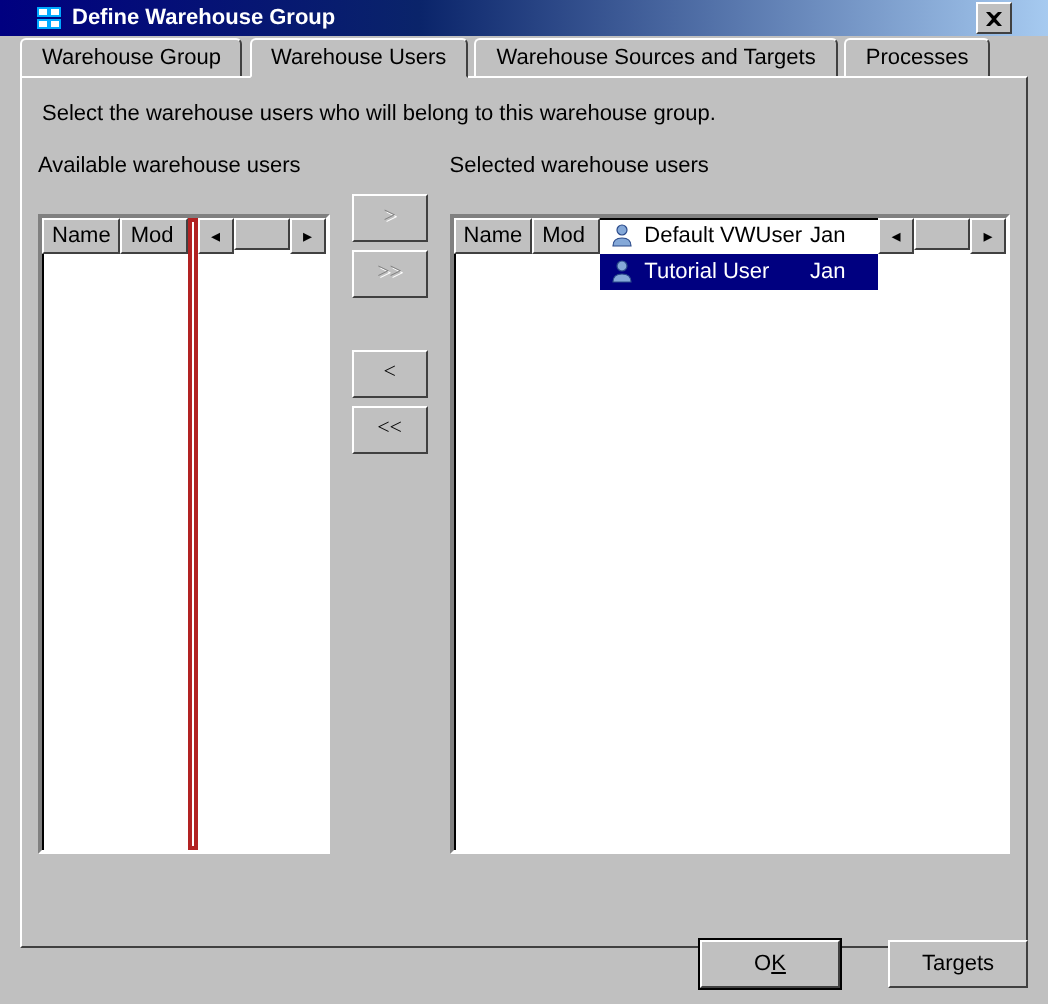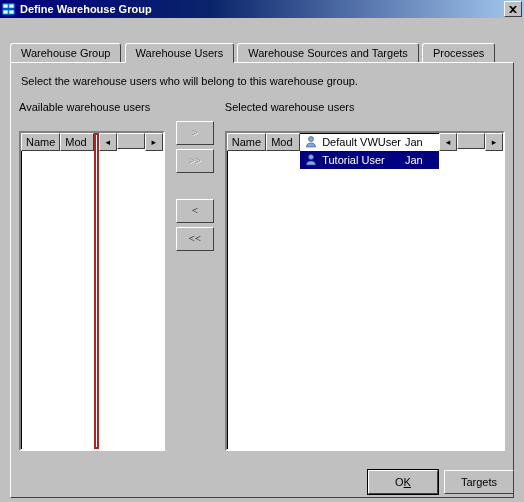--- a/index.html
+++ b/index.html
@@ -1,21 +1,21 @@
 <!DOCTYPE html>
 <html><head>
 <meta charset="utf-8">
 <style>
 html,body{margin:0;padding:0;font-family:Tahoma,Arial,sans-serif;font-size:11px;background:#c0c0c0}
 .window{width:524px;height:502px;background:#c0c0c0;box-sizing:border-box;position:relative}
-.titlebar{height:18px;background:linear-gradient(to right,#000080 0%,#0a246a 40%,#a6caf0 100%);display:flex;align-items:center;padding:0 2px;color:#fff;font-weight:bold}
+.titlebar{height:18px;background:linear-gradient(to right,#000080 0%,#0a246a 40%,#a6caf0 100%);display:flex;align-items:center;padding:0 18px;color:#fff;font-weight:bold}
 .title-icon{width:14px;height:14px;margin-right:4px;display:flex;align-items:center;justify-content:center}
 .title-text{flex:1}
 .close-btn{width:16px;height:14px;background:#c0c0c0;border:1px solid;border-color:#fff #404040 #404040 #fff;display:flex;align-items:center;justify-content:center;font-family:Arial;font-size:11px;font-weight:bold;color:#000;cursor:default}
-.client{padding:24px 10px 10px 10px;height:calc(100% - 18px);box-sizing:border-box;position:relative}
+.client{padding:0 10px 10px 10px;height:calc(100% - 18px);box-sizing:border-box;position:relative}
 .tabs{position:relative;height:20px;margin-bottom:0}
 .tab{display:inline-block;padding:3px 10px;border:1px solid #808080;border-bottom:none;border-radius:3px 3px 0 0;background:#c0c0c0;border-top-color:#fff;border-left-color:#fff;border-right-color:#404040;position:relative;top:1px;font-size:11px;cursor:default}
 .tab.active{background:#c0c0c0;border-bottom:1px solid #c0c0c0;z-index:2;padding-top:3px;padding-bottom:3px;top:1px}
 .tab-panel{border:1px solid;border-color:#fff #404040 #404040 #fff;height:436px;padding:10px 8px 8px 8px;box-sizing:border-box;position:relative}
 .instruction{margin:2px 0 14px 2px}
 .columns{display:flex;height:350px;gap:8px}
 .list-section{flex:1;display:flex;flex-direction:column}
 .list-label{margin-bottom:18px}
 .btn-col{width:44px;display:flex;flex-direction:column;gap:4px;padding-top:20px;align-items:center}
 .listbox{flex:1;border:2px solid;border-color:#808080 #fff #fff #808080;box-shadow:inset 1px 1px 0 #000;background:#fff;display:flex;flex-direction:row;overflow:hidden;position:relative}
@@ -29,21 +29,21 @@
 .row.selected{background:#000080;color:#fff}
 .user-icon{width:14px;height:14px;flex-shrink:0;display:inline-flex;align-items:center;justify-content:center}
 .row-name{flex:1;overflow:hidden;white-space:nowrap}
 .row-mod{width:34px;flex-shrink:0;overflow:hidden;white-space:nowrap}
 .hscroll{height:16px;background:#c0c0c0;display:flex;flex-shrink:0}
 .sb-btn{width:16px;height:16px;border:1px solid;border-color:#fff #404040 #404040 #fff;background:#c0c0c0;display:flex;align-items:center;justify-content:center;font-size:9px}
 .sb-track{flex:1;background:repeating-conic-gradient(#c0c0c0 0% 25%,#fff 0% 50%) 50%/2px 2px}
 .sb-thumb{width:28px;height:100%;border:1px solid;border-color:#fff #404040 #404040 #fff;background:#c0c0c0;box-sizing:border-box}
 .xfer-btn{width:36px;height:22px;border:1px solid;border-color:#fff #404040 #404040 #fff;background:#c0c0c0;font-size:11px;line-height:20px;text-align:center;cursor:default;font-family:Tahoma}
 .xfer-btn.disabled{color:#808080;text-shadow:1px 1px 0 #fff}
-.btn-row{position:absolute;bottom:8px;right:10px;display:flex;gap:6px}
+.btn-row{position:absolute;bottom:8px;right:10px;display:flex;gap:24px}
 .dlg-btn{width:68px;height:22px;border:1px solid;border-color:#fff #404040 #404040 #fff;background:#c0c0c0;font-size:11px;display:flex;align-items:center;justify-content:center;cursor:default}
 .dlg-btn.default{box-shadow:0 0 0 1px #000}
 .mnemonic{text-decoration:underline}
 </style>
 </head>
 <body>
 
 <div class="window">
   <div class="titlebar">
     <span class="title-icon">

